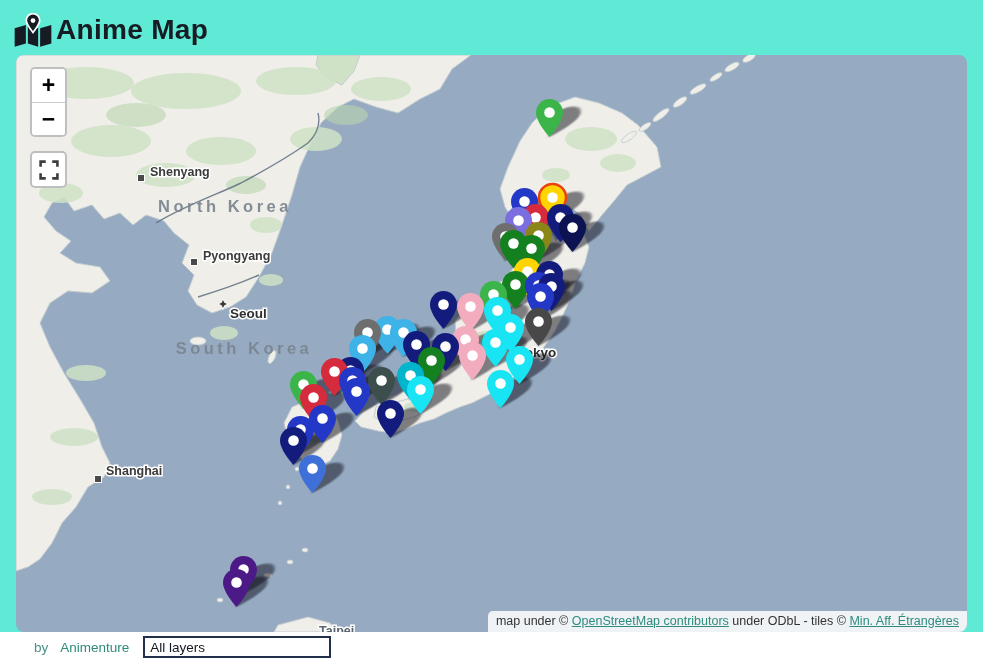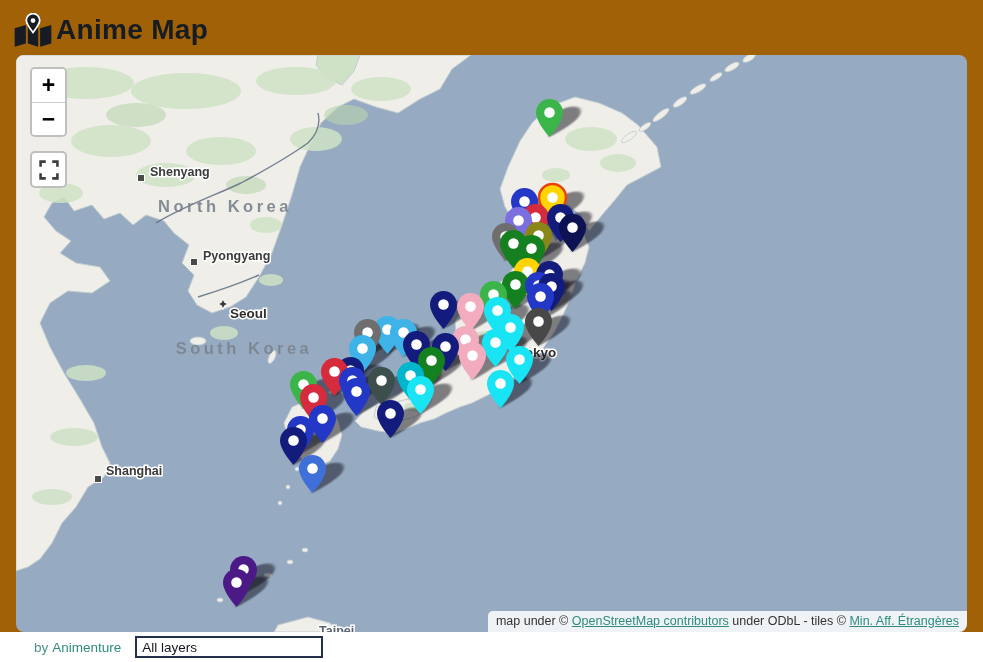--- a/index.html
+++ b/index.html
@@ -1,17 +1,17 @@
 <!DOCTYPE html>
 <html><head>
 <meta charset="utf-8">
 <style>
   * { box-sizing: border-box; }
   html,body { margin:0; padding:0; background:#fff; font-family:"Liberation Sans", sans-serif; }
-  .page { width:983px; height:662px; overflow:hidden; position:relative; background:#a16207; }
+  .page { width:983px; height:662px; overflow:hidden; position:relative; background:#5eead4; }
 
   
   .app-header { height:55px; display:flex; align-items:center; padding:4px 12px 0 14px; }
   .app-header .logo { width:38px; height:34px; margin-right:4px; }
   .app-title { font-size:28px; font-weight:bold; color:#171c24; margin:0; letter-spacing:.3px; }
 
   
   .map-wrap { position:relative; margin:0 16px; width:951px; height:577px;
               border-radius:8px; overflow:hidden; background:#96abc2; }
   .map-wrap svg.tiles { position:absolute; left:0; top:0; }
@@ -41,21 +41,21 @@
   
   .attribution { position:absolute; right:0; bottom:0; z-index:40; background:rgba(255,255,255,.85);
                  font-size:12.5px; color:#333; padding:3px 8px 4px 8px; border-top-left-radius:5px;
                  white-space:nowrap; }
   .attribution a { color:#2e8b7e; text-decoration:underline; cursor:pointer; }
 
   
   .app-footer { height:30px; display:flex; align-items:center; padding-left:34px; background:#fff;
                 font-size:13.5px; }
   .byline-prefix { color:#4a9187; }
-  .byline-link { color:#2e8b7e; text-decoration:none; margin-left:4px; cursor:pointer; }
+  .byline-link { color:#2e8b7e; text-decoration:none; margin-left:12px; cursor:pointer; }
   .layers-select { margin-left:14px; width:188px; height:22px; border:2px solid #22304b; background:#fff;
                    font-family:"Liberation Sans", sans-serif; font-size:13.5px; color:#12181f;
                    padding:0 5px; border-radius:0; appearance:none; -webkit-appearance:none; }
 </style>
 </head>
 <body>
 
 <div class="page">
 
   <div class="app-header">

